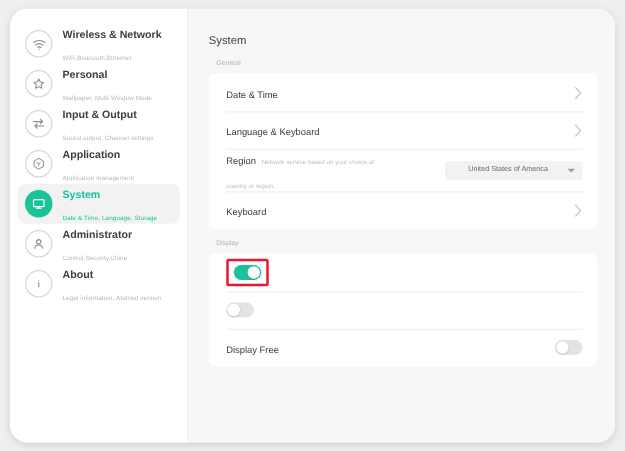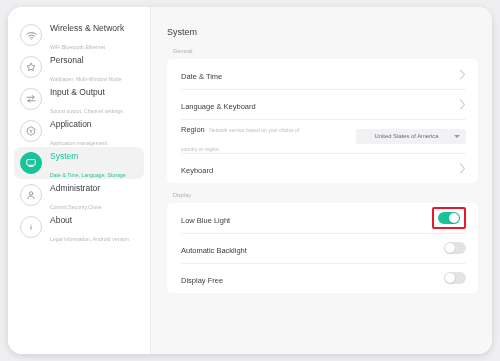--- a/index.html
+++ b/index.html
@@ -71,21 +71,21 @@
   .nav-icon svg { display: block; }
 
   .nav-text {
     margin-left: 8px;
     line-height: 1.15;
     overflow: hidden;
   }
   .nav-title {
     font-size: 8.5px;
     color: #3d3d42;
-    font-weight: normal;
+    font-weight: bold;
     white-space: nowrap;
   }
   .nav-item.active .nav-title { color: #18c39a; }
   .nav-sub {
     font-size: 5px;
     color: #b6b6ba;
     margin-top: 1.5px;
     white-space: nowrap;
     letter-spacing: 0.02em;
   }
@@ -379,34 +379,28 @@
         </span>
       </div>
 
 
     </div>
 
     <div class="section-label display-label">Display</div>
     <div class="card">
 
       <div class="row">
-        <span class="row-text">
-          <span class="row-title">Low Blue Light</span>
-        </span>
         <span class="highlight-box">
           <span class="toggle on">
             <span class="knob"></span>
           </span>
         </span>
       </div>
 
       <div class="row">
-        <span class="row-text">
-          <span class="row-title">Automatic Backlight</span>
-        </span>
         <span class="toggle">
           <span class="knob"></span>
         </span>
       </div>
 
 
       <div class="row">
         <span class="row-text">
           <span class="row-title">Display Free</span>
         </span>

